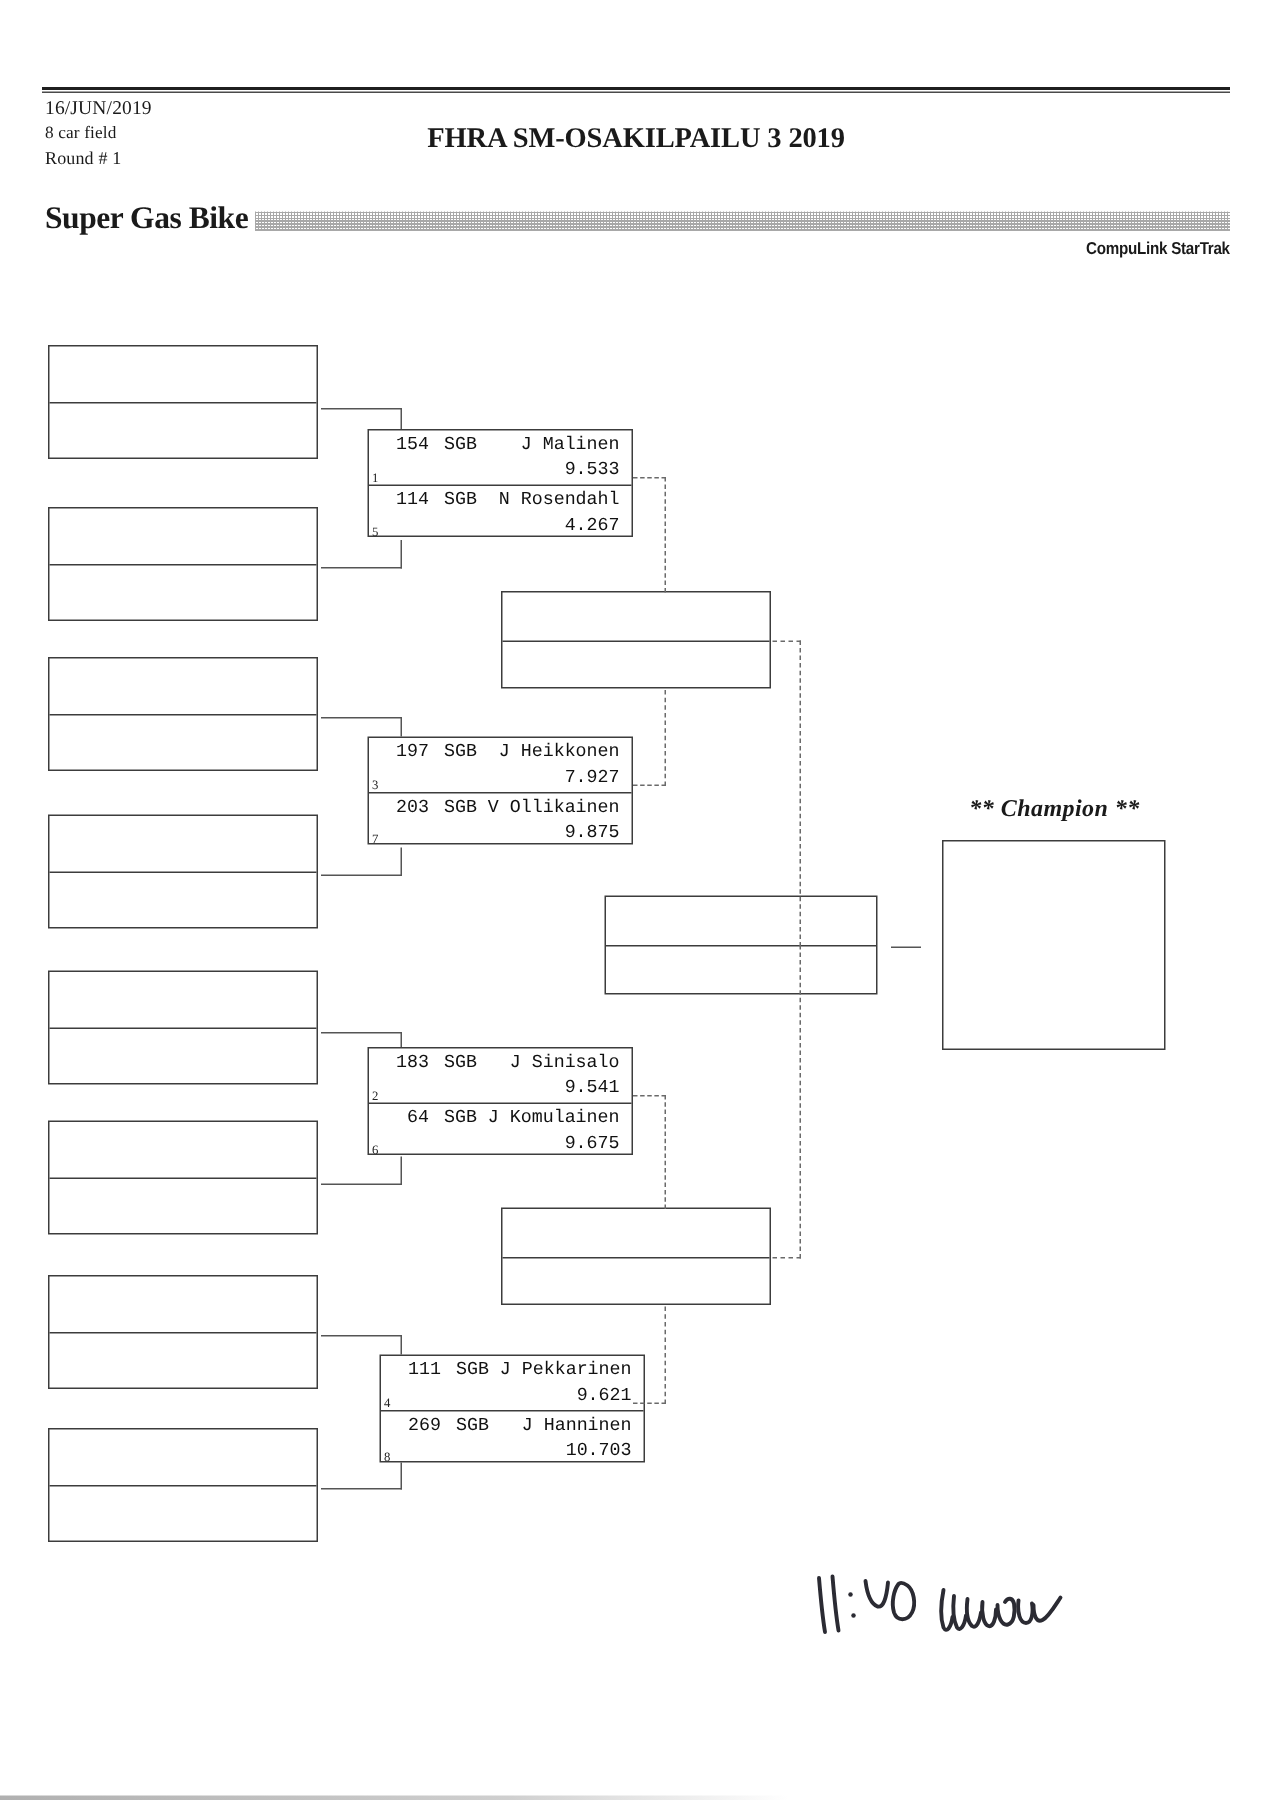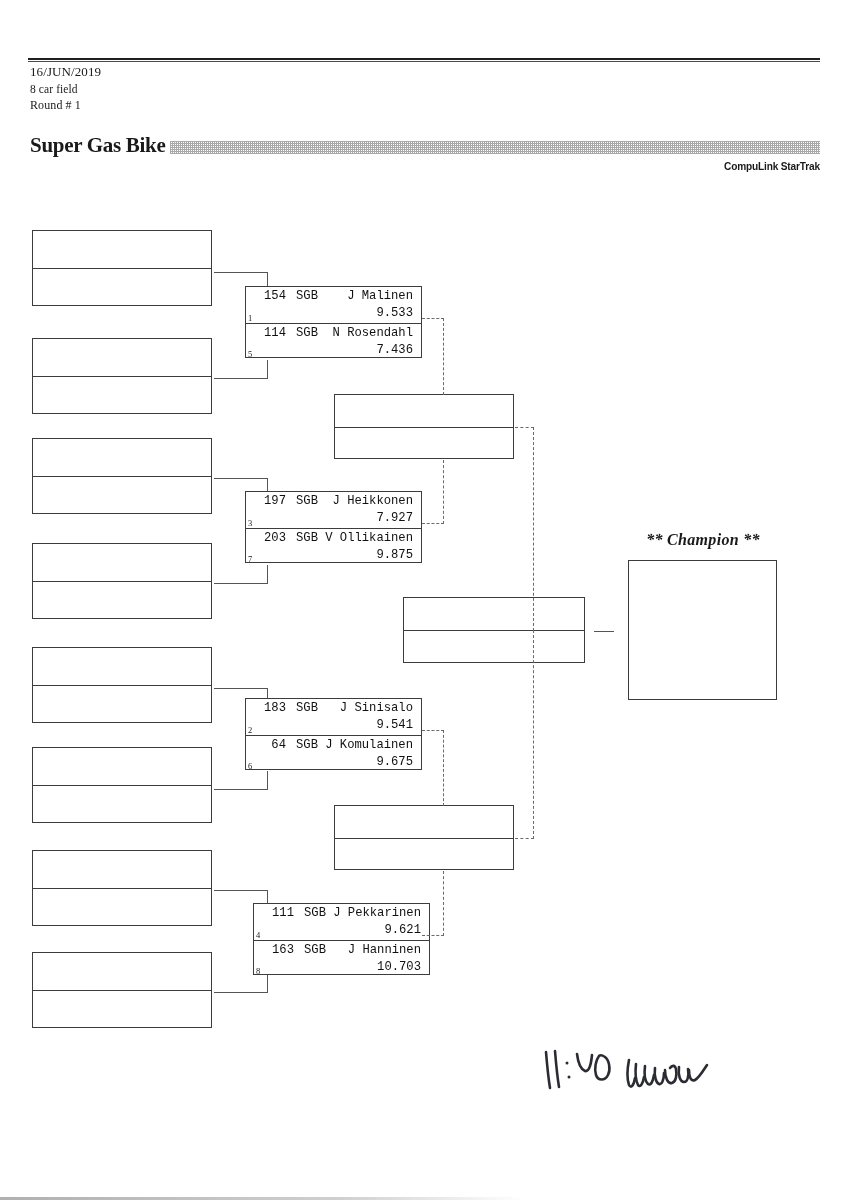--- a/index.html
+++ b/index.html
@@ -194,20 +194,21 @@
 <div class="page">
 
   <div class="rule-top"></div>
 
   <div class="meta">
     <div class="m1">16/JUN/2019</div>
     <div class="m2">8 car field</div>
     <div class="m3">Round # 1</div>
   </div>
 
+  <div class="doc-title">FHRA SM-OSAKILPAILU 3 2019</div>
 
   <div class="class-name">Super Gas Bike</div>
   <div class="hatch-band"></div>
   <div class="vendor">CompuLink StarTrak</div>
 
   <div class="bx entry-box" style="left:32px; top:230px;">
       <div class="divider"></div>
     </div>
   <div class="bx entry-box" style="left:32px; top:338px;">
       <div class="divider"></div>
@@ -263,21 +264,21 @@
       </div>
       <div class="lane">1</div>
     </div>
     <div class="half">
       <div class="row1">
         <span class="num">114</span>
         <span class="cls">SGB</span>
         <span class="drv">N Rosendahl</span>
       </div>
       <div class="row2">
-        <span class="et">7.436</span>
+        <span class="et">4.267</span>
       </div>
       <div class="lane">5</div>
     </div>
   </div>
 
   <div class="match" style="left:245px; top:491px;">
     <div class="half">
       <div class="row1">
         <span class="num">197</span>
         <span class="cls">SGB</span>
@@ -333,21 +334,21 @@
         <span class="cls">SGB</span>
         <span class="drv">J Pekkarinen</span>
       </div>
       <div class="row2">
         <span class="et">9.621</span>
       </div>
       <div class="lane">4</div>
     </div>
     <div class="half">
       <div class="row1">
-        <span class="num">163</span>
+        <span class="num">269</span>
         <span class="cls">SGB</span>
         <span class="drv">J Hanninen</span>
       </div>
       <div class="row2">
         <span class="et">10.703</span>
       </div>
       <div class="lane">8</div>
     </div>
   </div>
 

